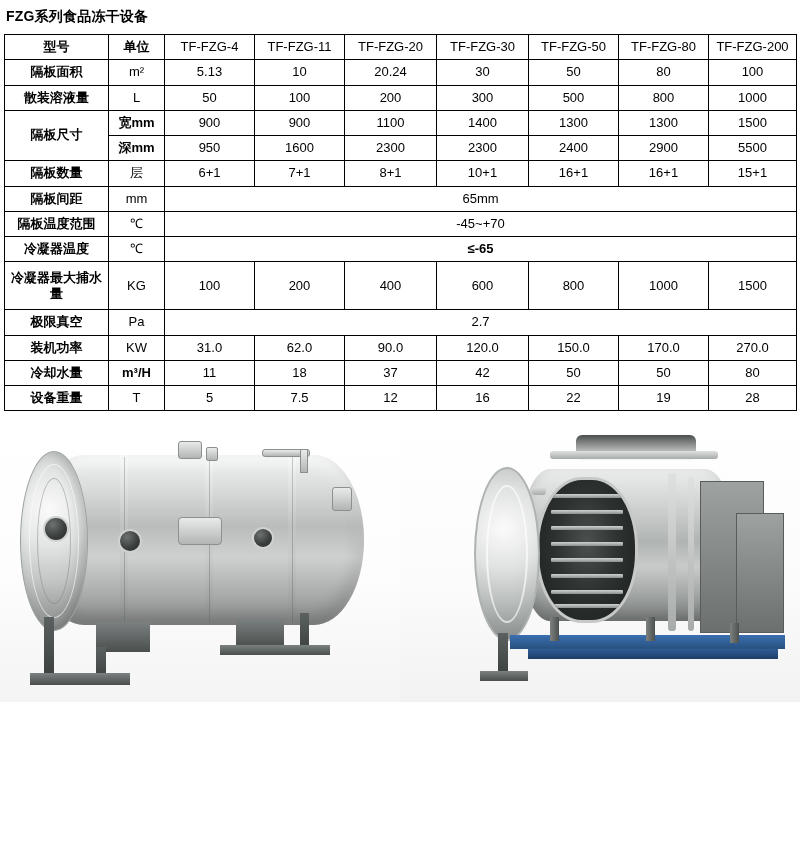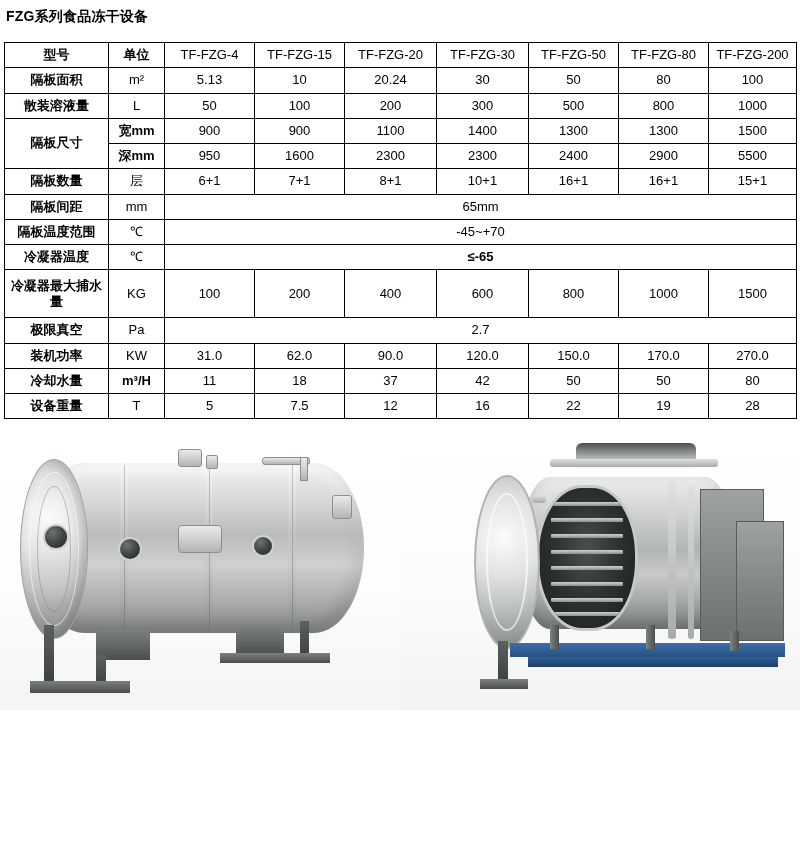--- a/index.html
+++ b/index.html
@@ -22,21 +22,21 @@
   }
   .title {
     font-size: 14px;
     font-weight: bold;
     padding: 8px 0 7px 6px;
     letter-spacing: 0.2px;
   }
   table.spec {
     border-collapse: collapse;
     width: 792px;
-    margin: 9px 0 0 4px;
+    margin: 1px 0 0 4px;
     table-layout: fixed;
   }
   table.spec td {
     border: 1px solid #000;
     text-align: center;
     vertical-align: middle;
     font-size: 13px;
     padding: 4px 2px;
     line-height: 1.25;
   }
@@ -262,21 +262,21 @@
       <col style="width:92px">
       <col style="width:90px">
       <col style="width:90px">
       <col style="width:88px">
     </colgroup>
     <tbody>
       <tr>
         <td class="head">型号</td>
         <td class="head">单位</td>
         <td class="model">TF-FZG-4</td>
-        <td class="model">TF-FZG-15</td>
+        <td class="model">TF-FZG-11</td>
         <td class="model">TF-FZG-20</td>
         <td class="model">TF-FZG-30</td>
         <td class="model">TF-FZG-50</td>
         <td class="model">TF-FZG-80</td>
         <td class="model">TF-FZG-200</td>
       </tr>
 
       <tr>
         <td class="label">隔板面积</td>
         <td class="unit">m²</td>

